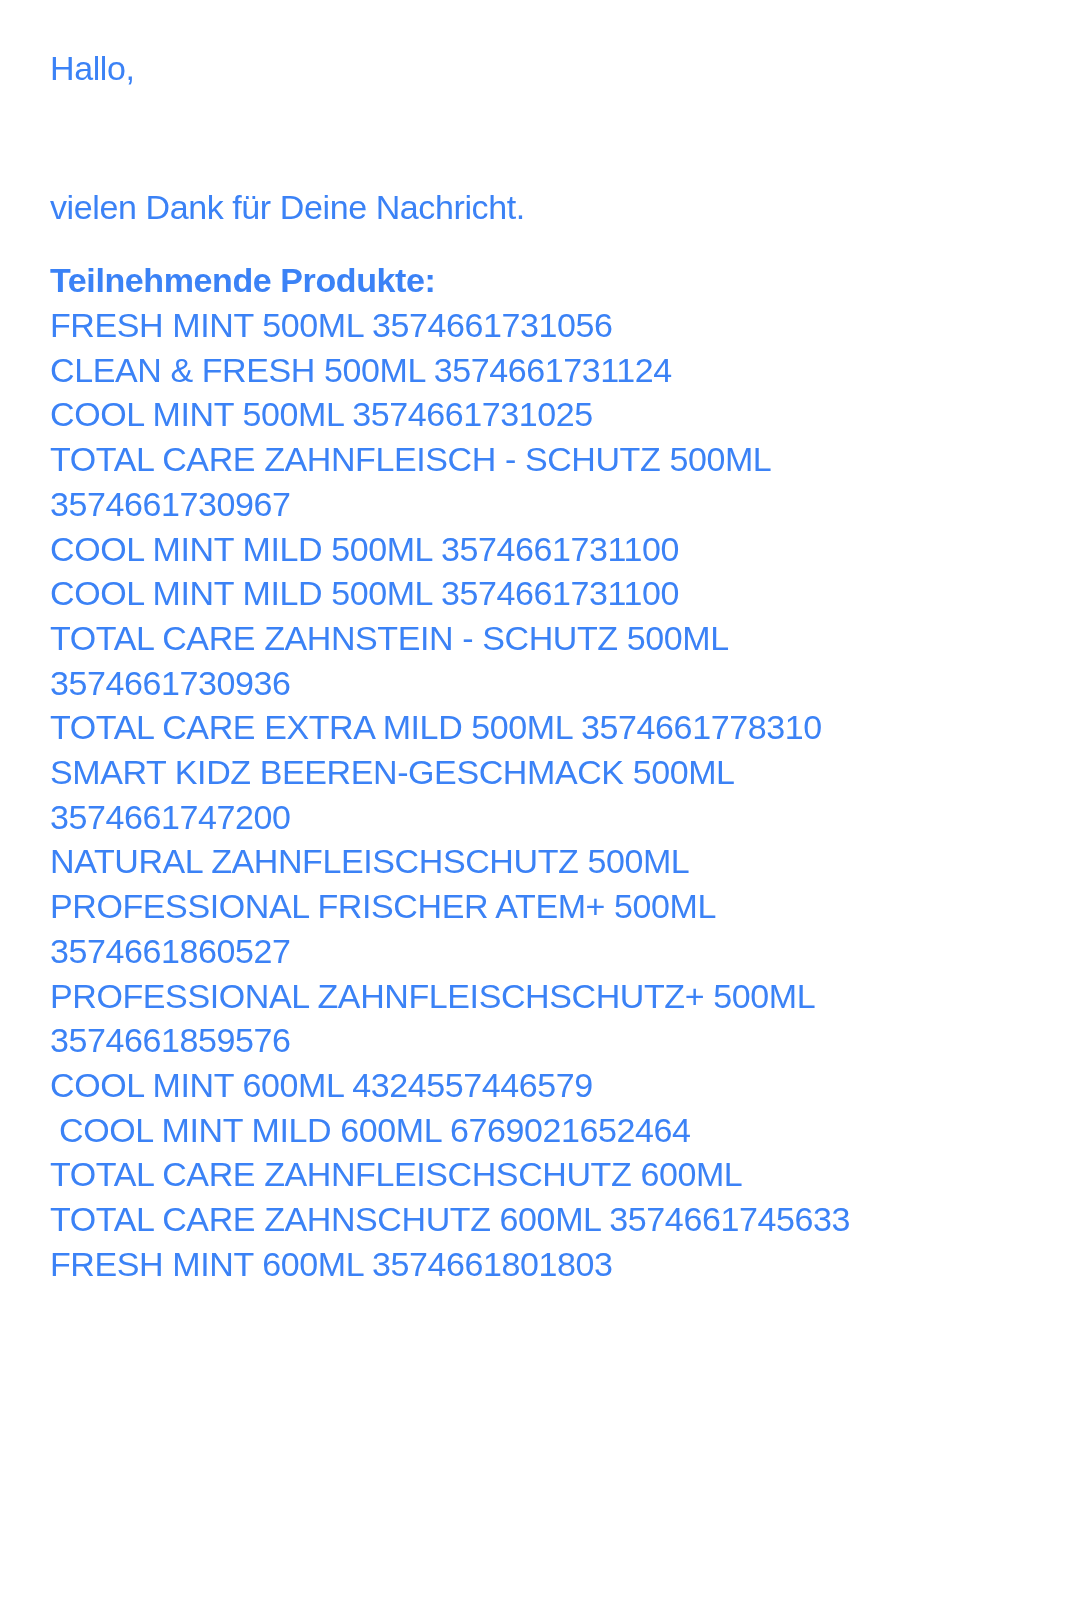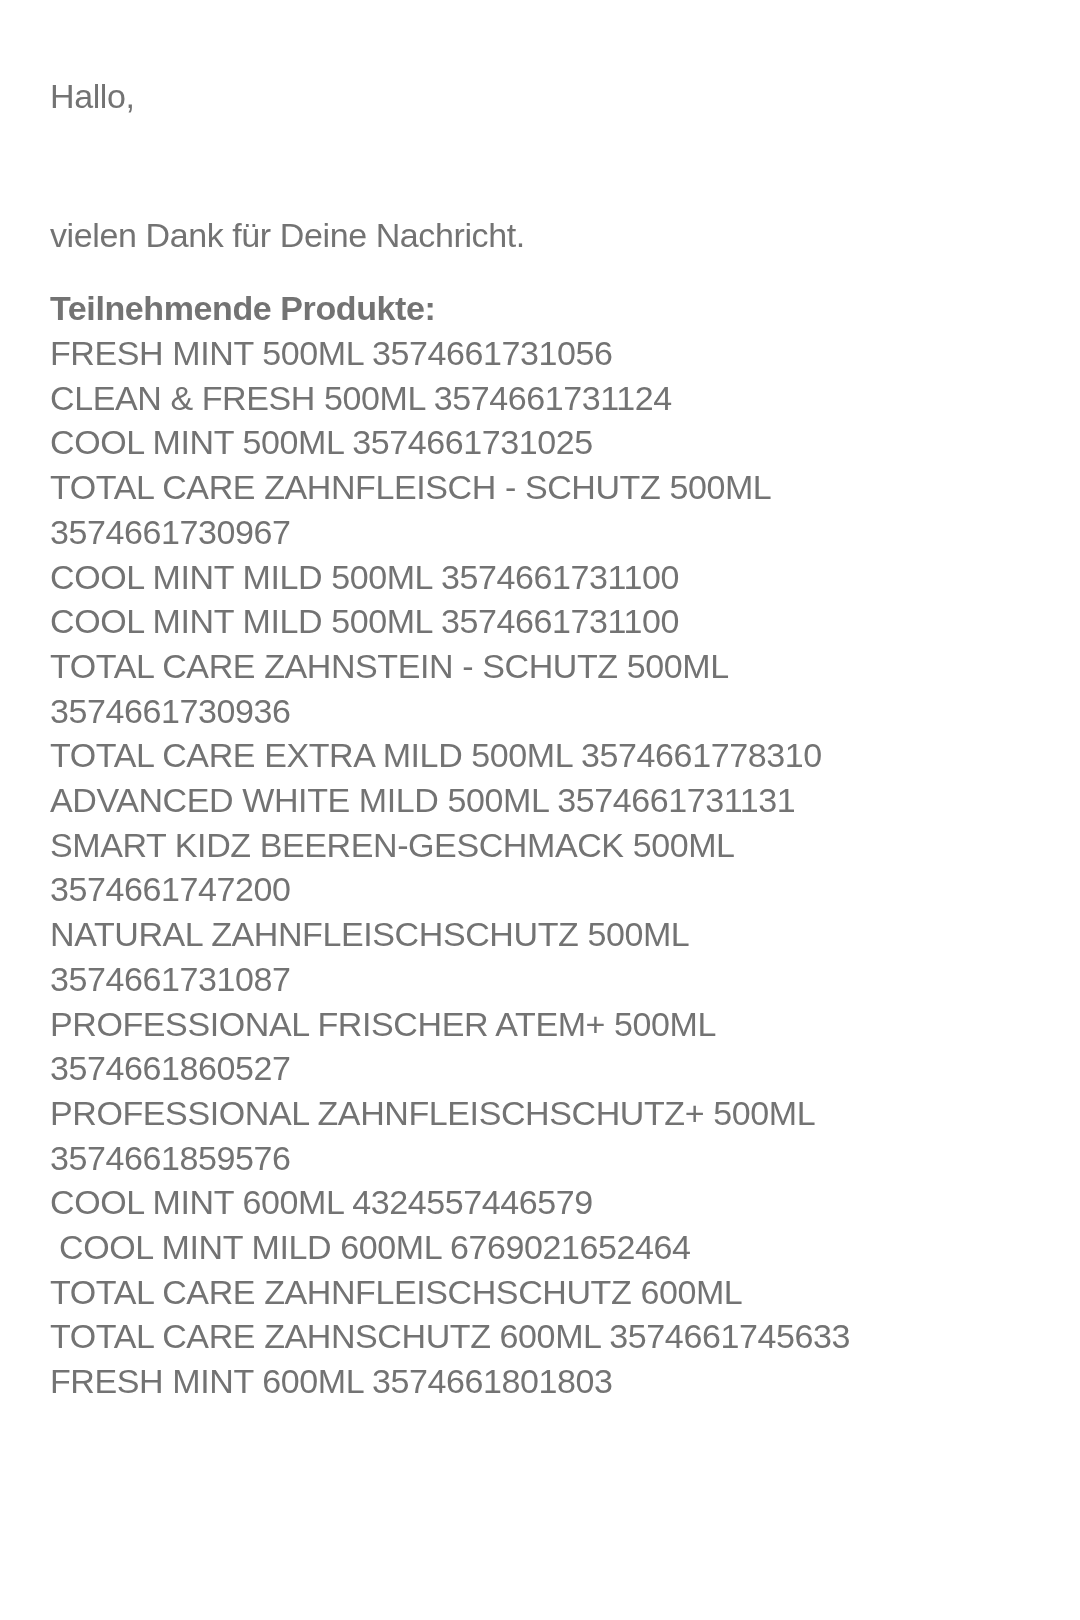--- a/index.html
+++ b/index.html
@@ -5,27 +5,27 @@
   html, body {
     margin: 0;
     padding: 0;
     background: #ffffff;
   }
   .page {
     position: relative;
     width: 1080px;
     height: 1620px;
     box-sizing: border-box;
-    padding: 74px 40px 0 50px;
+    padding: 46px 40px 0 50px;
     background: #ffffff;
     overflow: hidden;
     font-family: "Liberation Sans", "DejaVu Sans", sans-serif;
     font-size: 34px;
     letter-spacing: -0.4px;
-    color: #737373;
+    color: #3b82f6;
   }
   .line {
     margin: 0;
     white-space: pre-wrap;
     line-height: 45px;
     font-weight: 400;
   }
   .greeting   { margin-top: 0; }
   .intro      { margin-top: 94px; }
   .list-title { margin-top: 28px; font-weight: bold; }
@@ -46,25 +46,23 @@
       <div class="line">FRESH MINT 500ML 3574661731056</div>
       <div class="line">CLEAN &amp; FRESH 500ML 3574661731124</div>
       <div class="line">COOL MINT 500ML 3574661731025</div>
       <div class="line">TOTAL CARE ZAHNFLEISCH - SCHUTZ 500ML</div>
       <div class="line">3574661730967</div>
       <div class="line">COOL MINT MILD 500ML 3574661731100</div>
       <div class="line">COOL MINT MILD 500ML 3574661731100</div>
       <div class="line">TOTAL CARE ZAHNSTEIN - SCHUTZ 500ML</div>
       <div class="line">3574661730936</div>
       <div class="line">TOTAL CARE EXTRA MILD 500ML 3574661778310</div>
-      <div class="line">ADVANCED WHITE MILD 500ML 3574661731131</div>
       <div class="line">SMART KIDZ BEEREN-GESCHMACK 500ML</div>
       <div class="line">3574661747200</div>
       <div class="line">NATURAL ZAHNFLEISCHSCHUTZ 500ML</div>
-      <div class="line">3574661731087</div>
       <div class="line">PROFESSIONAL FRISCHER ATEM+ 500ML</div>
       <div class="line">3574661860527</div>
       <div class="line">PROFESSIONAL ZAHNFLEISCHSCHUTZ+ 500ML</div>
       <div class="line">3574661859576</div>
       <div class="line">COOL MINT 600ML 4324557446579</div>
       <div class="line"> COOL MINT MILD 600ML 6769021652464</div>
       <div class="line">TOTAL CARE ZAHNFLEISCHSCHUTZ 600ML</div>
       <div class="line">TOTAL CARE ZAHNSCHUTZ 600ML 3574661745633</div>
       <div class="line">FRESH MINT 600ML 3574661801803</div>
     </div>

